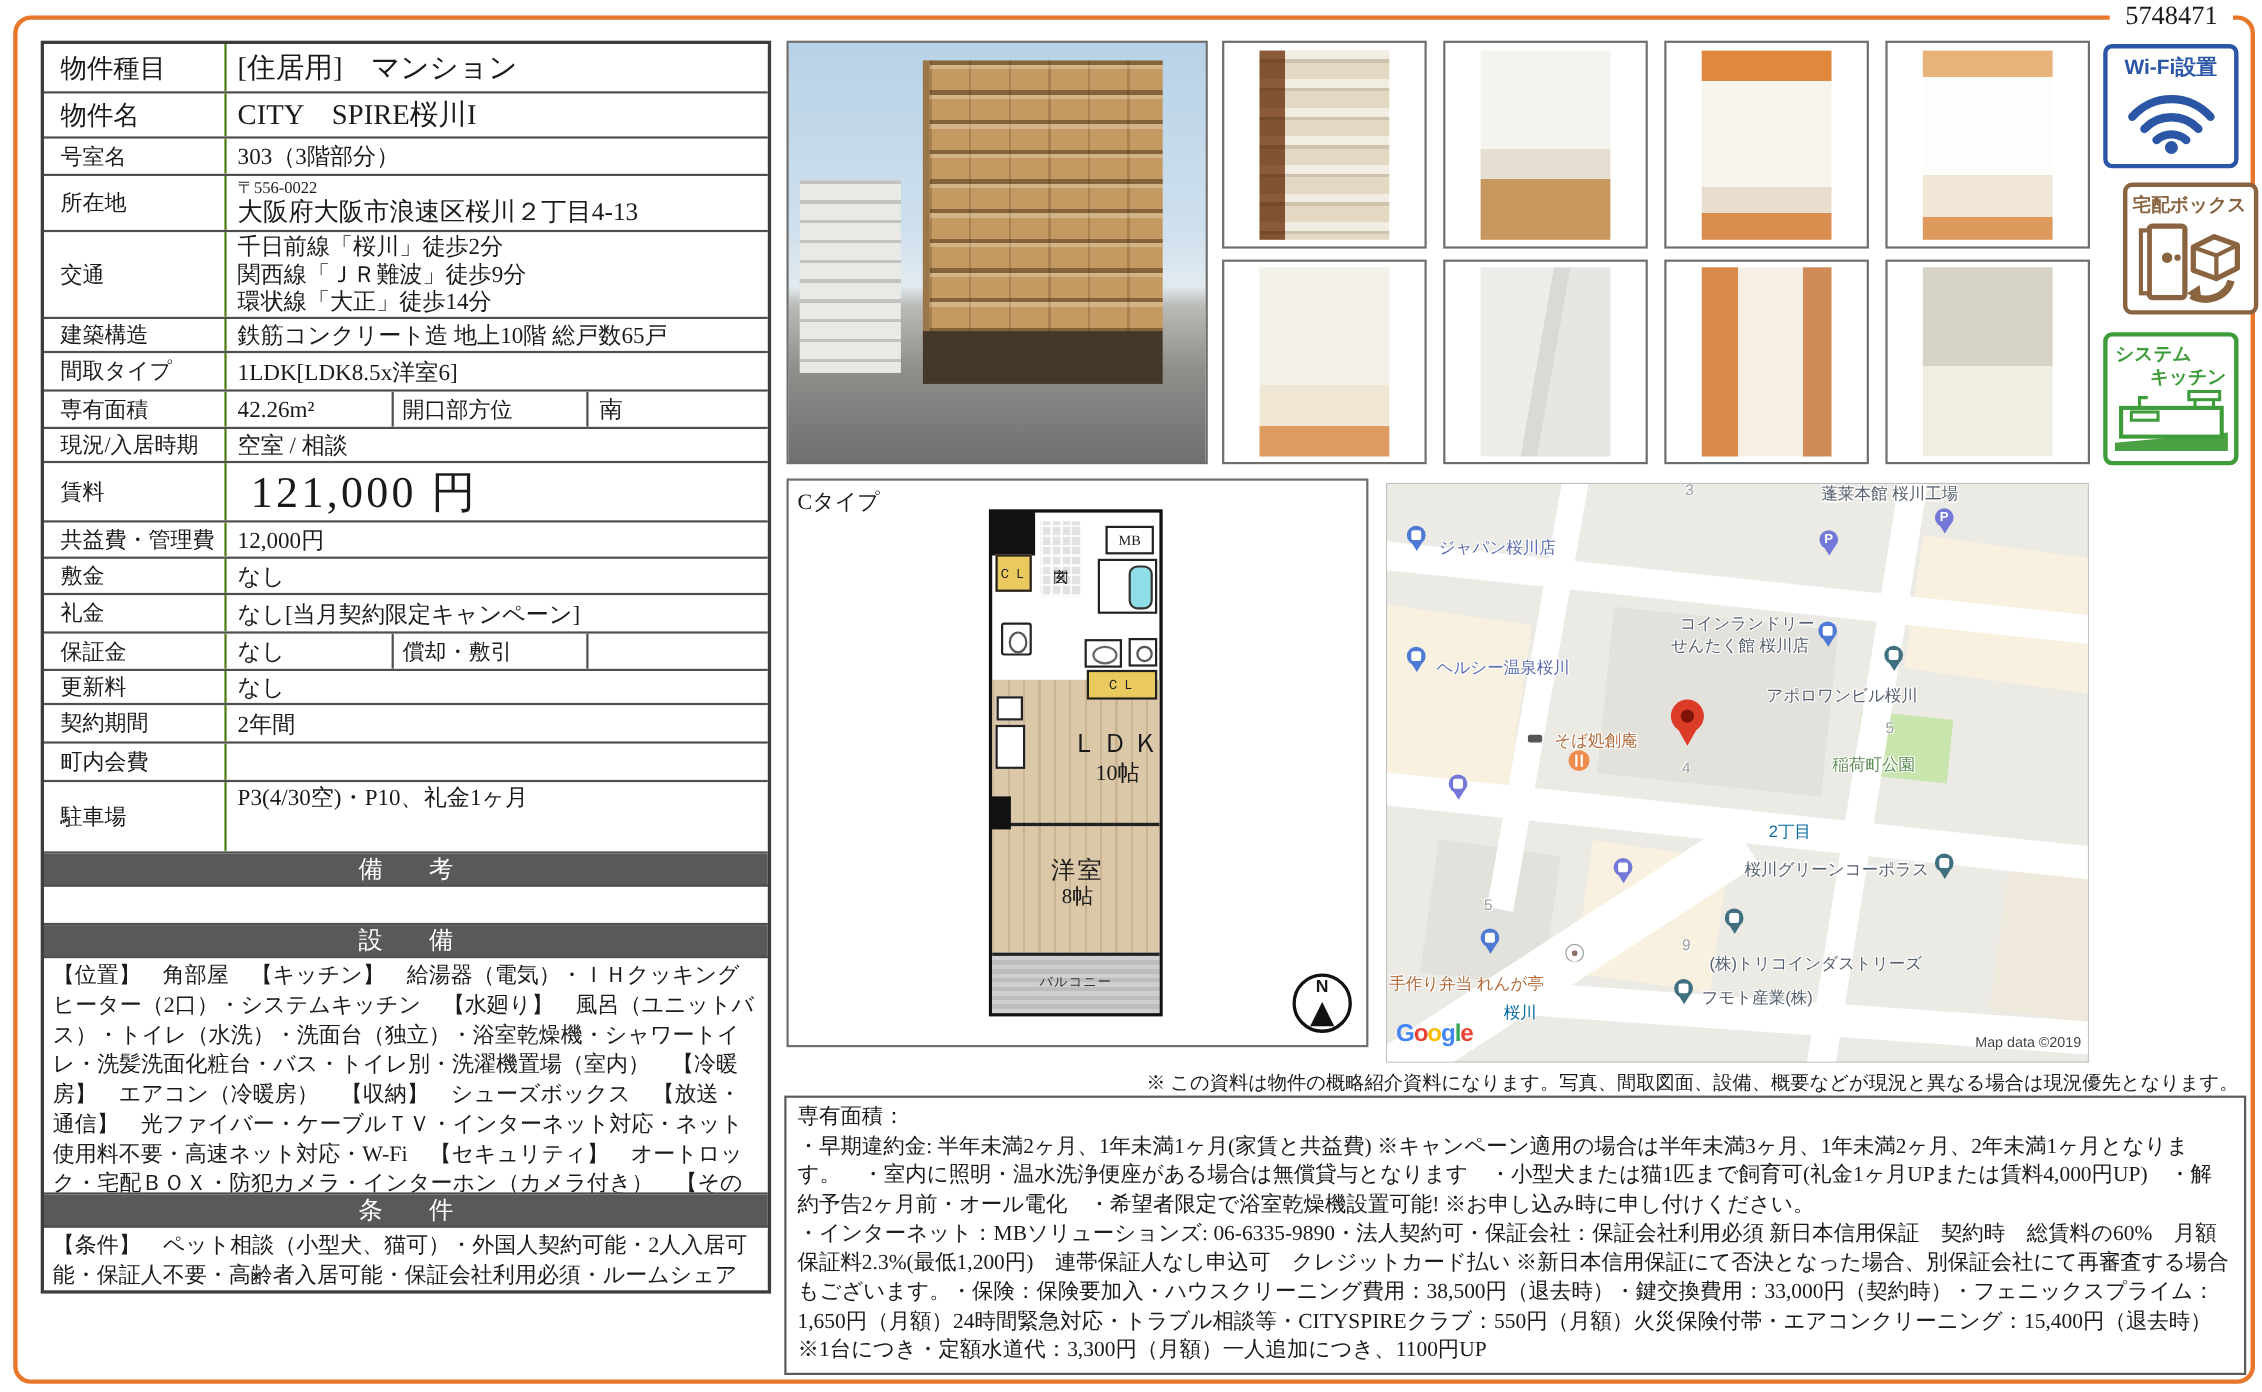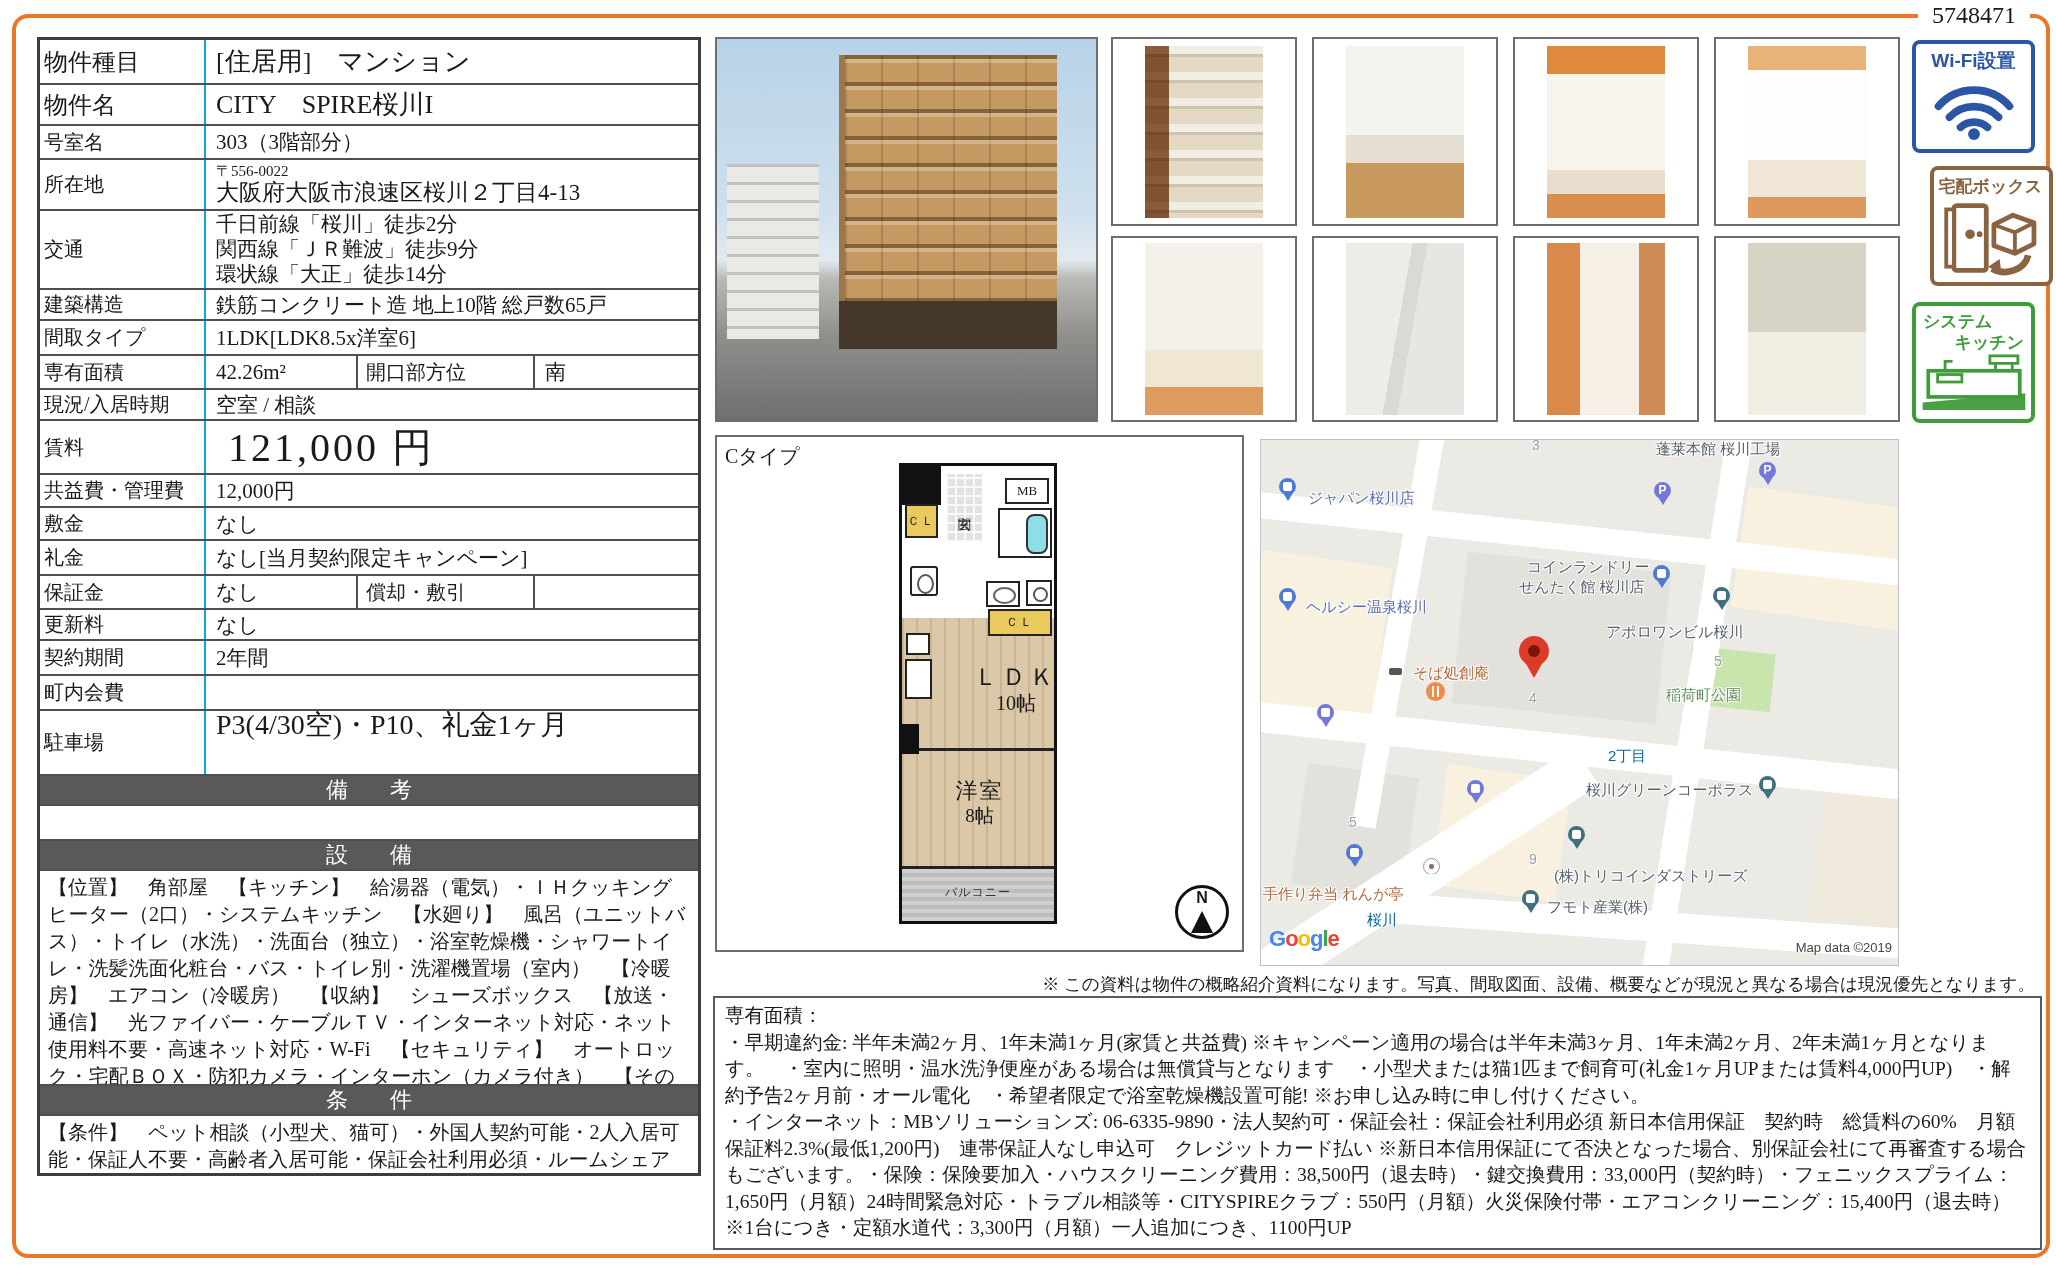--- a/index.html
+++ b/index.html
@@ -5,36 +5,36 @@
   html,body{margin:0;padding:0;background:#fff;}
   body{width:2056px;height:1265px;position:relative;font-family:"Liberation Serif","DejaVu Serif",serif;color:#1a1a1a;}
   .abs{position:absolute;}
   
   .frame{left:12px;top:14px;width:2030px;height:1236px;border:4px solid #e8772c;border-radius:16px;}
   .doc-number{left:1918px;top:2px;width:112px;height:30px;background:#fff;font-size:24px;text-align:center;z-index:4;}
   
   .ptable{left:37px;top:37px;width:664px;border:3px solid #3d3d3d;background:#fff;box-sizing:border-box;}
   .trow{display:flex;border-bottom:2px solid #4f4f4f;box-sizing:border-box;overflow:hidden;}
   .trow:last-child{border-bottom:none;}
-  .tl{width:166px;min-width:166px;border-right:2px solid #0ea5e9;display:flex;align-items:center;padding-left:4px;font-size:20px;box-sizing:border-box;}
+  .tl{width:166px;min-width:166px;border-right:2px solid #4d7c0f;display:flex;align-items:center;padding-left:15px;font-size:20px;box-sizing:border-box;}
   .tv{flex:1;display:flex;align-items:center;padding-left:10px;font-size:21px;box-sizing:border-box;overflow:hidden;}
   .h45{height:45px}.h41{height:41px}.h34{height:34px}.h51{height:51px}.h79{height:79px}.h31{height:31px}
   .h35{height:35px}.h30{height:30px}.h54{height:54px}.h33{height:33px}.h65{height:65px}
   .fs24{font-size:24px}.fs26{font-size:26px}
   .tv-col{flex-direction:column;align-items:flex-start;justify-content:center;}
   .zip{font-size:15px;line-height:17px;}
   .addr{font-size:23px;line-height:26px;}
   .acc-line{font-size:21px;line-height:25px;}
   .rent-v{font-size:40px;letter-spacing:3px;padding-left:22px;}
   .tva{width:152px;min-width:152px;border-right:2px solid #4f4f4f;display:flex;align-items:center;padding-left:10px;font-size:21px;box-sizing:border-box;}
   .tlb{width:177px;min-width:177px;border-right:2px solid #4f4f4f;display:flex;align-items:center;padding-left:8px;font-size:20px;box-sizing:border-box;}
   .tvb{flex:1;display:flex;align-items:center;padding-left:10px;font-size:21px;}
   .pk-col{flex:1;display:flex;flex-direction:column;}
   .pk1{height:35px;border-bottom:2px solid #4f4f4f;display:flex;align-items:center;padding-left:10px;font-size:21px;box-sizing:border-box;}
-  .pk2{height:28px;display:flex;align-items:center;padding-left:10px;font-size:28px;}
+  .pk2{height:28px;display:flex;align-items:center;padding-left:10px;font-size:21px;}
   .bar{height:30px;background:#595959;color:#fff;display:flex;align-items:center;justify-content:center;font-size:22px;letter-spacing:10px;text-indent:10px;border-bottom:2px solid #4f4f4f;box-sizing:border-box;}
   .secempty{height:35px;border-bottom:2px solid #4f4f4f;box-sizing:border-box;}
   .sectext{padding:3px 8px;font-size:20px;line-height:27px;box-sizing:border-box;overflow:hidden;border-bottom:2px solid #4f4f4f;}
   .eqtext{height:215px;}
   .condtext{height:57px;border-bottom:none;}
   
   .photo-main{left:715px;top:37px;width:383px;height:385px;border:2px solid #6e6e6e;box-sizing:border-box;overflow:hidden;
     background:linear-gradient(180deg,#b7d2e8 0%,#cfe0ed 45%,#e2eaf0 58%,#b9b9b5 63%,#8e8e8a 78%,#6f6f72 100%);}
   .bldg-left{left:10px;top:125px;width:92px;height:175px;background:#e9e9e5;
     background-image:repeating-linear-gradient(180deg,rgba(120,120,125,.35) 0 3px,transparent 3px 18px);}

